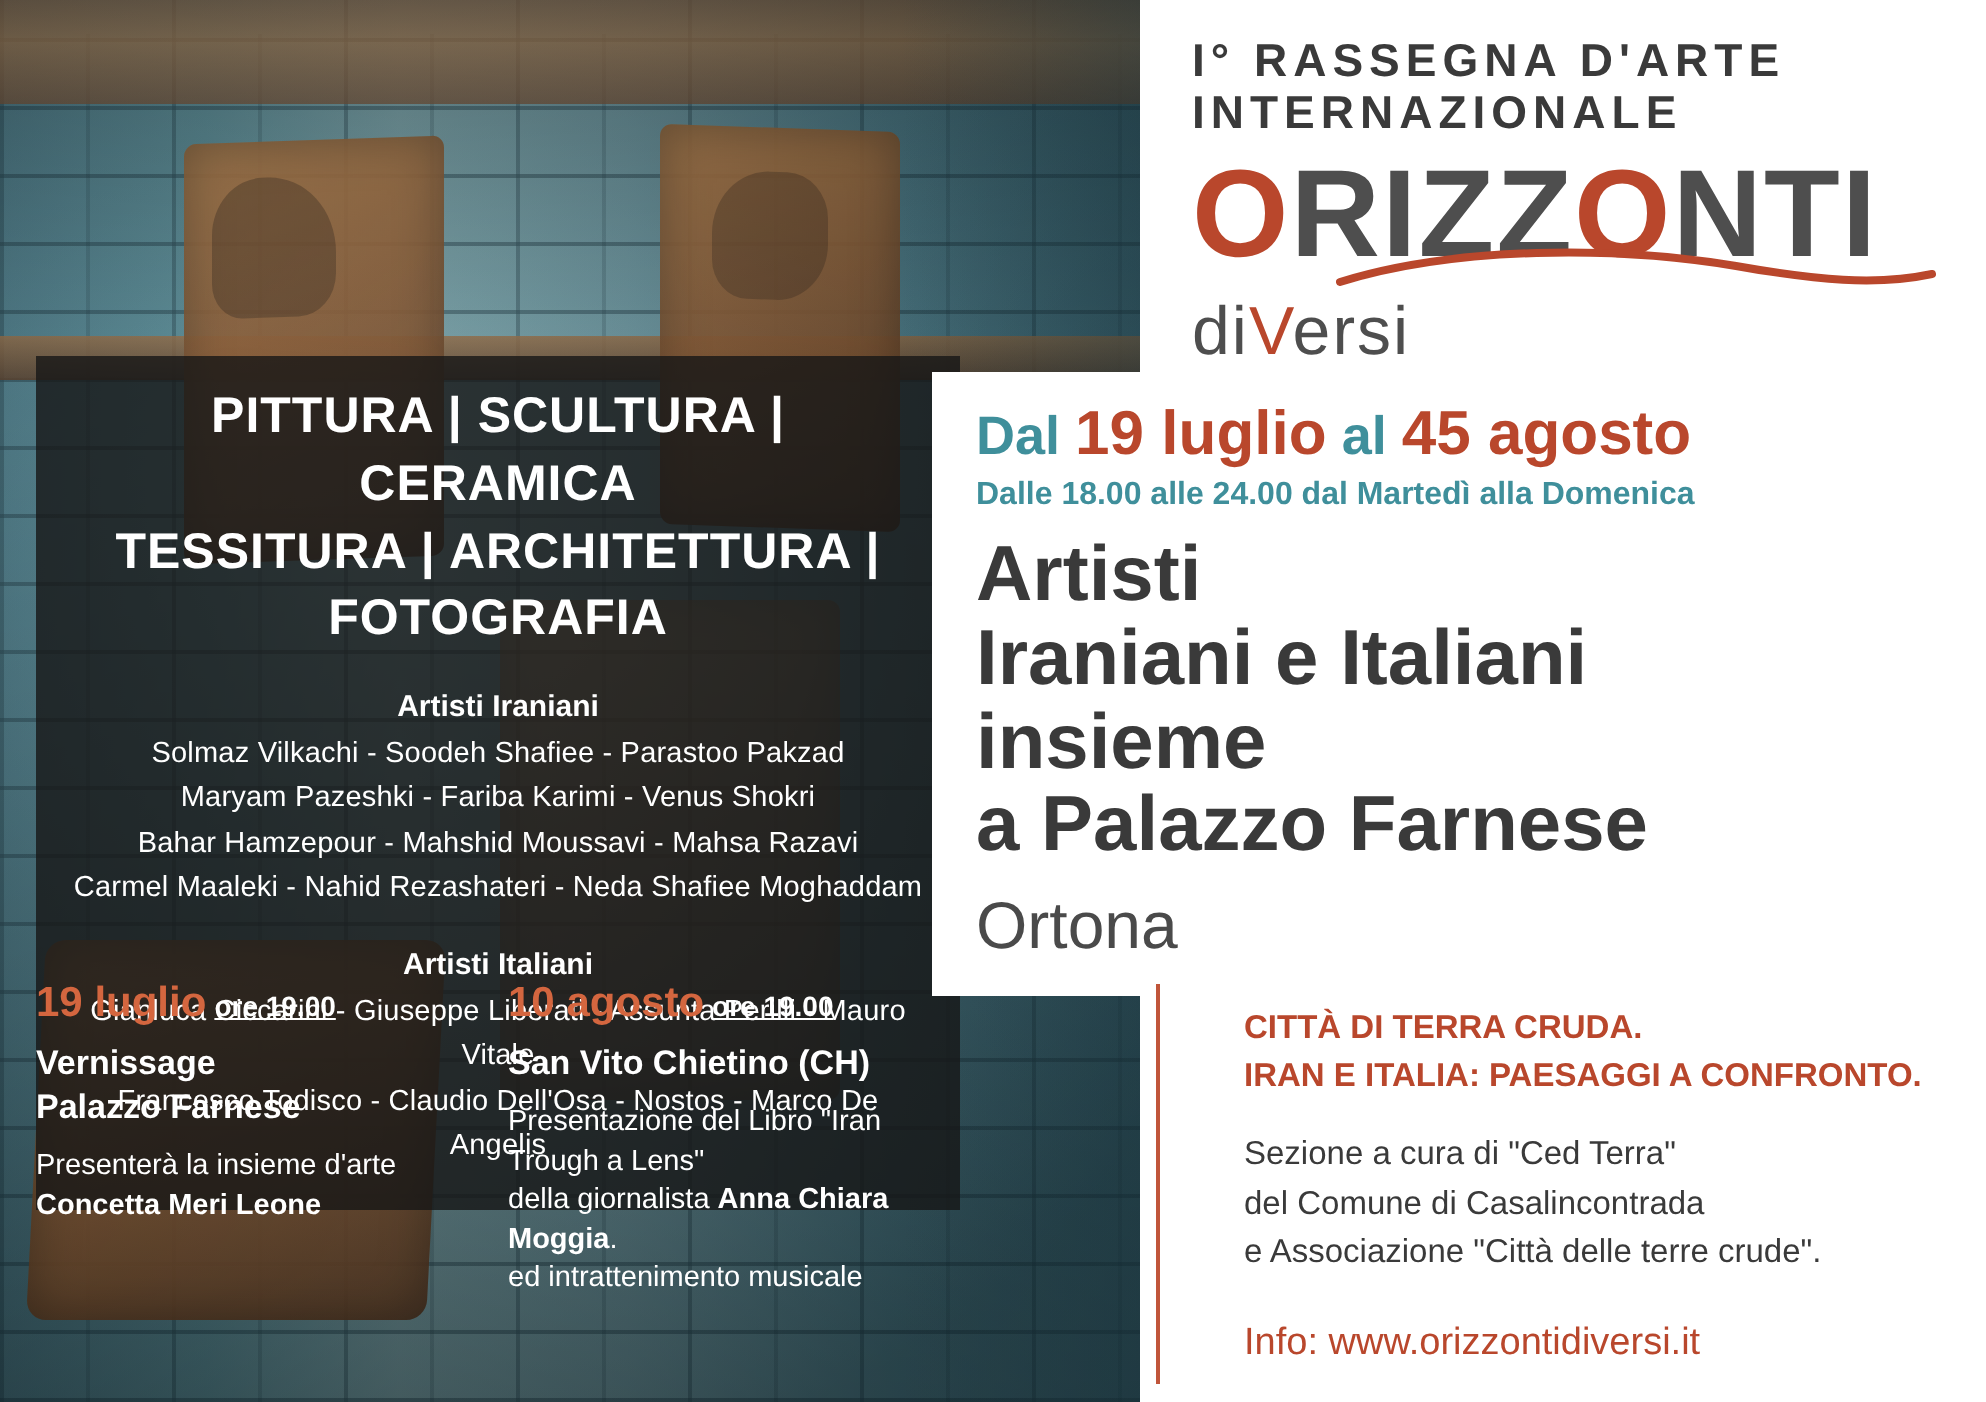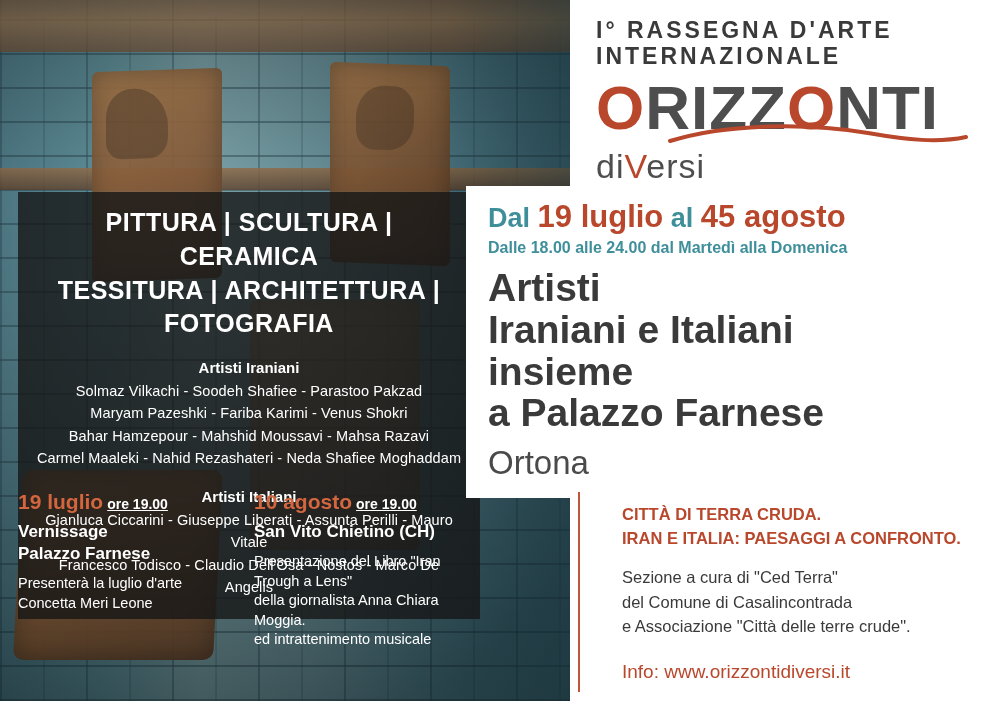--- a/index.html
+++ b/index.html
@@ -146,21 +146,21 @@
     letter-spacing: 1px;
     color: #4e4e4e;
     margin-top: 4px;
   }
   .logo-sub .accent { color: #b9472c; }
 
   
   .panel-left {
     position: absolute;
     left: 18px;
-    top: 192px;
+    top: 178px;
     width: 462px;
     background: rgba(22,22,22,0.80);
     color: #ffffff;
     padding: 14px 16px 20px 16px;
     box-sizing: border-box;
   }
   .disciplines {
     text-align: center;
     font-weight: bold;
     font-size: 25px;
@@ -256,21 +256,21 @@
     font-weight: bold;
     line-height: 1.3;
     color: #ffffff;
   }
   .event .ev-desc {
     margin-top: 9px;
     font-size: 14.5px;
     line-height: 1.35;
     color: #ffffff;
   }
-  .event .ev-desc b { font-weight: normal; }
+  .event .ev-desc b { font-weight: bold; }
 
   
   .divider {
     position: absolute;
     left: 578px;
     top: 492px;
     width: 2px;
     height: 200px;
     background: #c0553a;
   }
@@ -372,21 +372,21 @@
   <div class="events">
     <div class="event">
       <div>
         <span class="ev-date">19 luglio</span><span class="ev-time">ore 19.00</span>
       </div>
       <div class="ev-venue">
         <div>Vernissage</div>
         <div>Palazzo Farnese</div>
       </div>
       <div class="ev-desc">
-        <div>Presenterà la luglio d'arte</div>
+        <div>Presenterà la insieme d'arte</div>
         <div><b>Concetta Meri Leone</b></div>
       </div>
     </div>
 
     <div class="event">
       <div>
         <span class="ev-date">10 agosto</span><span class="ev-time">ore 19.00</span>
       </div>
       <div class="ev-venue">
         <div>San Vito Chietino (CH)</div>

